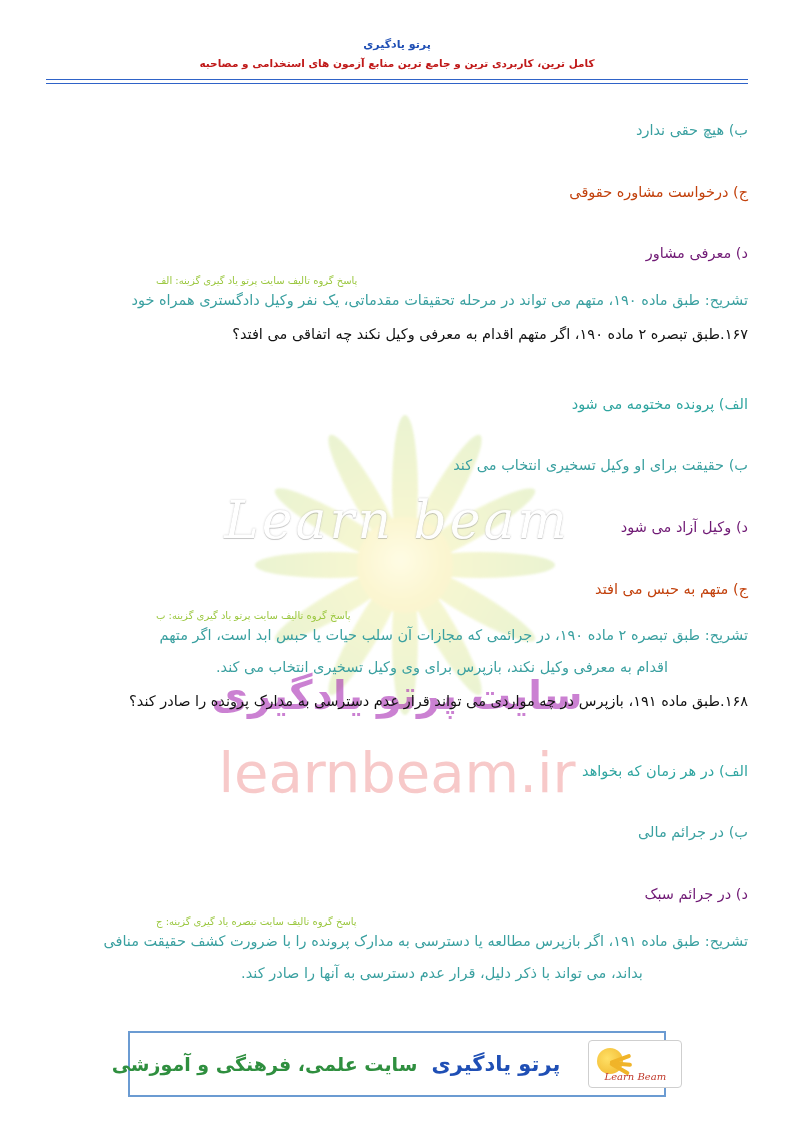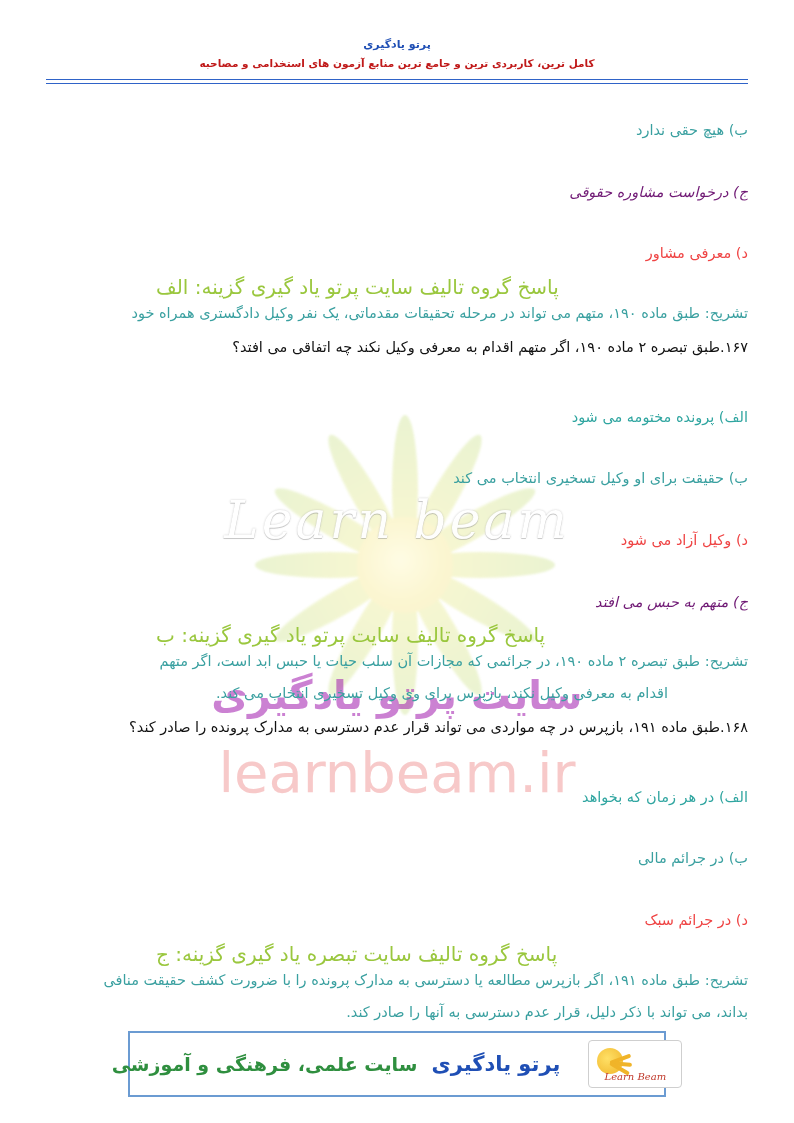--- a/index.html
+++ b/index.html
@@ -137,33 +137,33 @@
     margin: 0 0 2px 0;
     color: #111111;
   }
   .option {
     text-align: right;
     padding-left: 140px;
     margin-top: 32px;
   }
   .opt-a   { color: #2fa5a0; }
   .opt-b   { color: #3aa0a0; }
-  .opt-c   { color: #701a75; font-style: italic; }
-  .opt-d   { color: #ef4444; }
+  .opt-c   { color: #c2410c; }
+  .opt-d   { color: #701a75; }
   .q {
     text-align: justify;
     color: #111111;
     margin-top: 4px;
   }
   .answer {
     color: #9ac73e;
     text-align: left;
     padding-left: 110px;
     margin-top: 6px;
-    font-size: 20px;
+    font-size: 10px;
   }
   .explain {
     color: #3aa0a0;
     text-align: justify;
     font-size: 14.5px;
     line-height: 2.05;
   }
   .spacer-sm { height: 6px; }
 
   
@@ -303,21 +303,21 @@
 
     <div class="spacer-sm"></div>
 
     <div class="line option opt-a">الف) در هر زمان که بخواهد</div>
     <div class="line option opt-b">ب) در جرائم مالی</div>
     <div class="line option opt-d">د) در جرائم سبک</div>
 
     <div class="answer">پاسخ گروه تالیف سایت تبصره یاد گیری گزینه: ج</div>
 
     <div class="line explain">تشریح: طبق ماده ۱۹۱، اگر بازپرس مطالعه یا دسترسی به مدارک پرونده را با ضرورت کشف حقیقت منافی</div>
-    <div class="line explain" style="text-align:right; padding-left:90px;">بداند، می تواند با ذکر دلیل، قرار عدم دسترسی به آنها را صادر کند.</div>
+    <div class="line explain" style="text-align:center; padding-left:90px;">بداند، می تواند با ذکر دلیل، قرار عدم دسترسی به آنها را صادر کند.</div>
 
   </div>
 
   <div class="footer">
     <div class="footer-logo">
       <div class="sun"></div>
       <div class="sray" style="transform: rotate(-20deg);"></div>
       <div class="sray" style="transform: rotate(5deg);"></div>
       <div class="sray" style="transform: rotate(30deg);"></div>
       <div class="lbl">Learn Beam</div>

